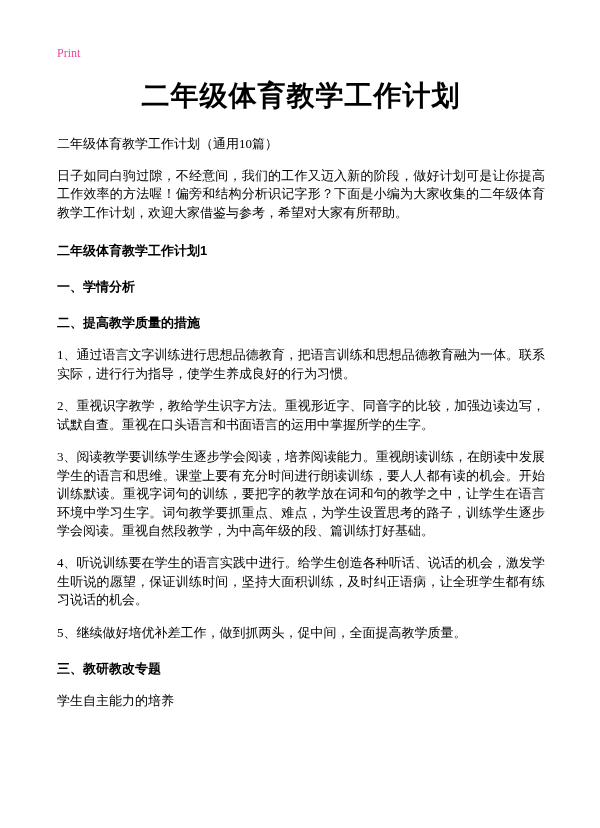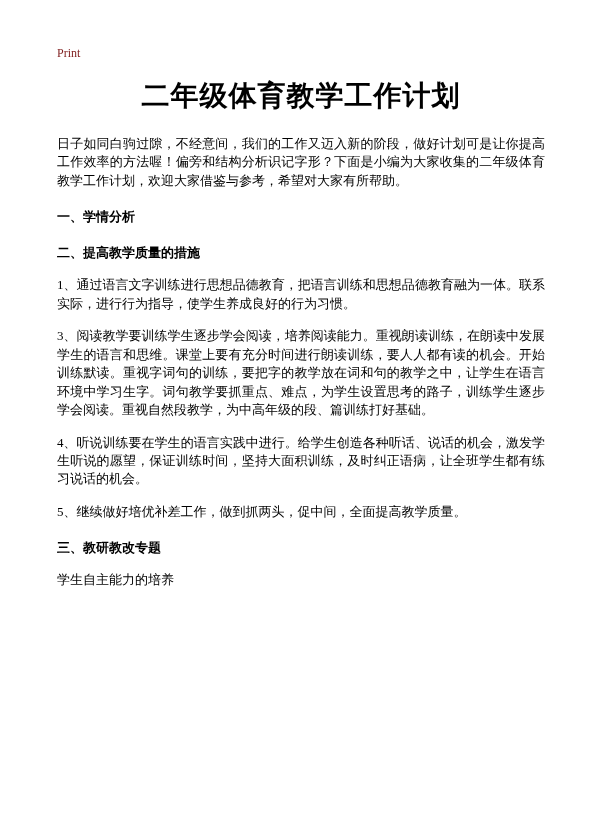--- a/index.html
+++ b/index.html
@@ -12,21 +12,21 @@
     width: 600px;
     min-height: 828px;
     box-sizing: border-box;
     background: #ffffff;
     color: #000000;
     padding: 46px 55px 40px 57px;
     font-family: "Liberation Serif", serif;
   }
   .print-label {
     font-size: 12px;
-    color: #7f1d1d;
+    color: #ec4899;
     margin: 0 0 16px 0;
     font-family: "Liberation Serif", serif;
   }
   .doc-title {
     font-size: 28px;
     font-weight: bold;
     text-align: center;
     margin: 6px 0 20px 0;
     letter-spacing: 1px;
     font-family: "Liberation Sans", sans-serif;
@@ -55,31 +55,34 @@
 </style>
 </head>
 <body>
 
 <div class="page">
 
   <div class="print-label">Print</div>
 
   <h1 class="doc-title">二年级体育教学工作计划</h1>
 
+  <div class="subtitle">二年级体育教学工作计划（通用10篇）</div>
 
   <p class="para">日子如同白驹过隙，不经意间，我们的工作又迈入新的阶段，做好计划可是让你提高工作效率的方法喔！偏旁和结构分析识记字形？下面是小编为大家收集的二年级体育教学工作计划，欢迎大家借鉴与参考，希望对大家有所帮助。</p>
 
+  <div class="section-heading first">二年级体育教学工作计划1</div>
 
   <div class="section-heading">一、学情分析</div>
 
 
   <div class="section-heading">二、提高教学质量的措施</div>
 
   <p class="para">1、通过语言文字训练进行思想品德教育，把语言训练和思想品德教育融为一体。联系实际，进行行为指导，使学生养成良好的行为习惯。</p>
 
+  <p class="para">2、重视识字教学，教给学生识字方法。重视形近字、同音字的比较，加强边读边写，试默自查。重视在口头语言和书面语言的运用中掌握所学的生字。</p>
 
   <p class="para">3、阅读教学要训练学生逐步学会阅读，培养阅读能力。重视朗读训练，在朗读中发展学生的语言和思维。课堂上要有充分时间进行朗读训练，要人人都有读的机会。开始训练默读。重视字词句的训练，要把字的教学放在词和句的教学之中，让学生在语言环境中学习生字。词句教学要抓重点、难点，为学生设置思考的路子，训练学生逐步学会阅读。重视自然段教学，为中高年级的段、篇训练打好基础。</p>
 
   <p class="para">4、听说训练要在学生的语言实践中进行。给学生创造各种听话、说话的机会，激发学生听说的愿望，保证训练时间，坚持大面积训练，及时纠正语病，让全班学生都有练习说话的机会。</p>
 
   <p class="para">5、继续做好培优补差工作，做到抓两头，促中间，全面提高教学质量。</p>
 
   <div class="section-heading">三、教研教改专题</div>
 
   <p class="para">学生自主能力的培养</p>

